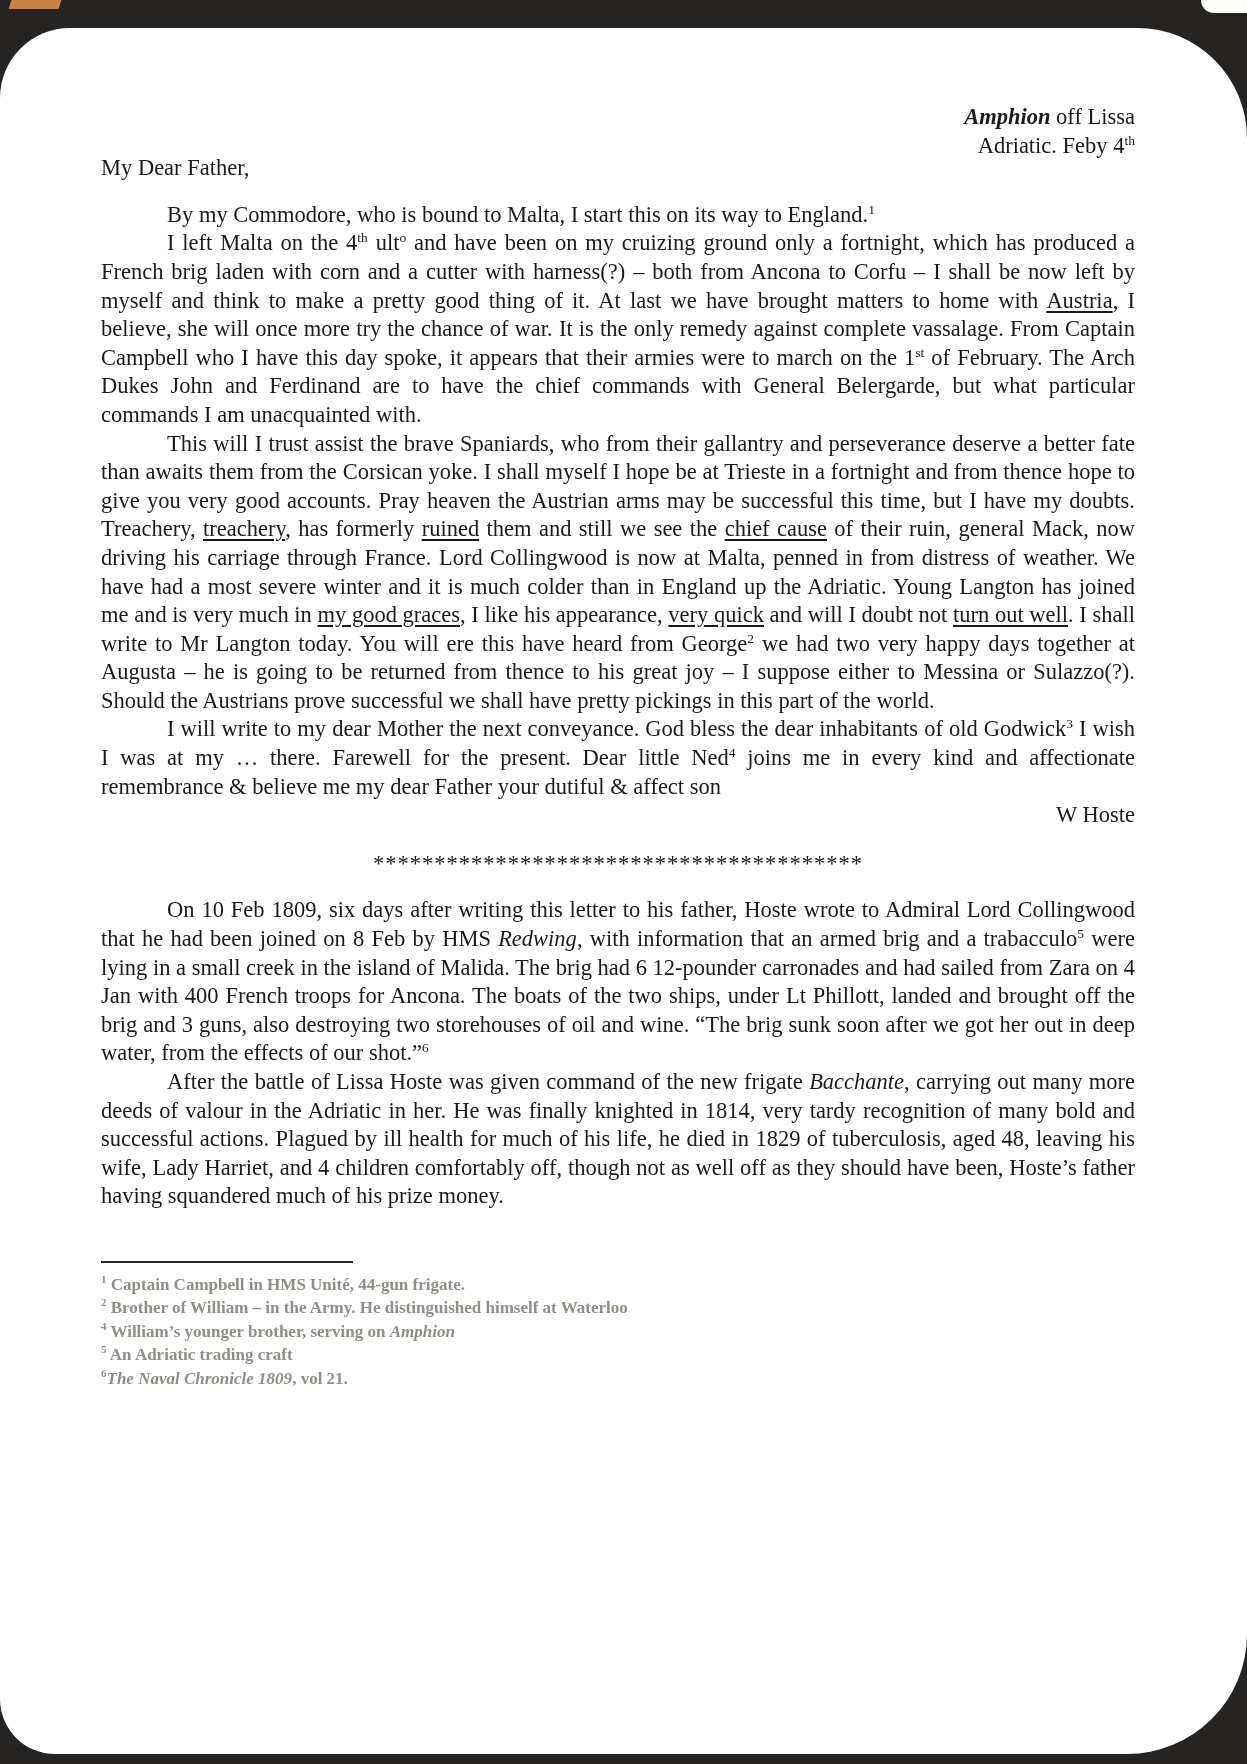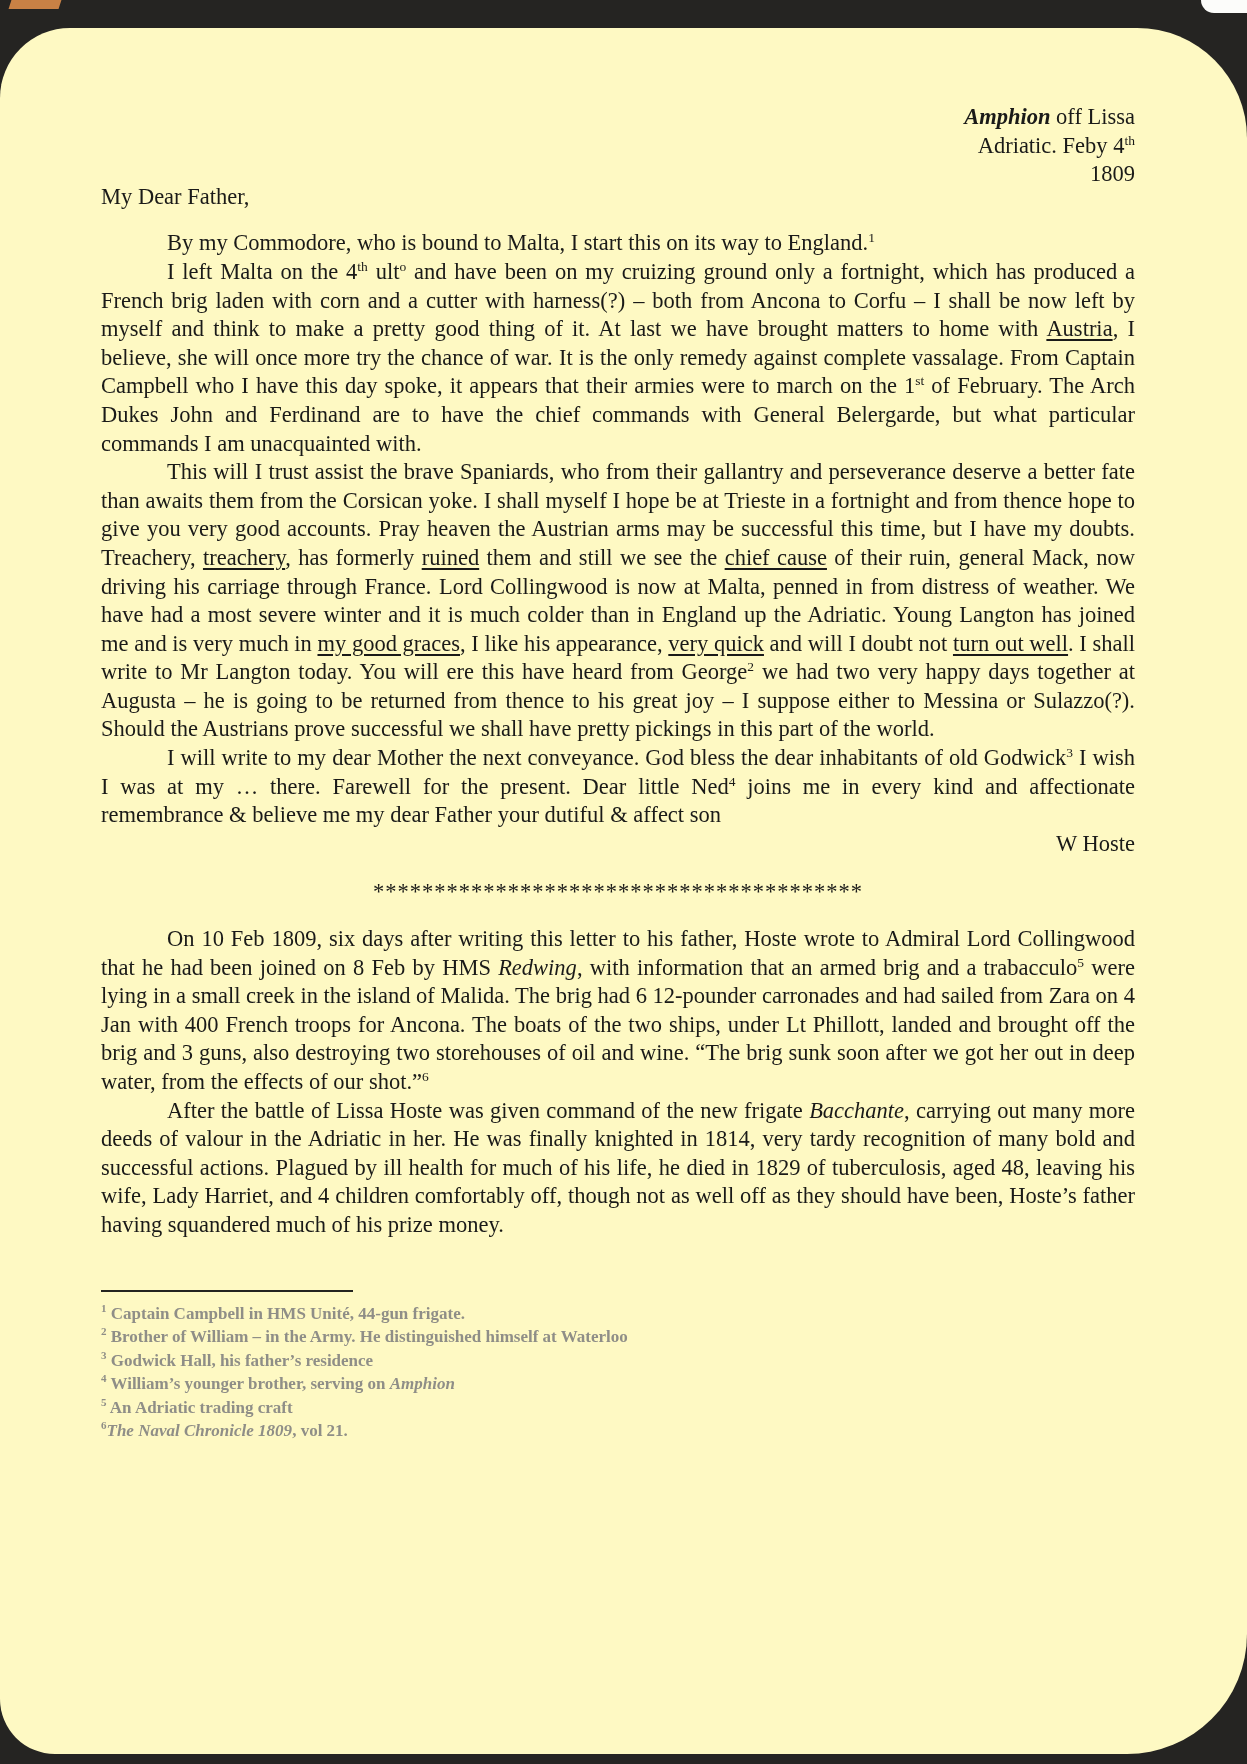--- a/index.html
+++ b/index.html
@@ -16,21 +16,21 @@
     background:#c98145;
     transform:skewX(-18deg);
   }
   .white-notch-tr{
     position:absolute;top:0;right:0;width:46px;height:13px;
     background:#fcfcfa;border-radius:0 0 0 26px;
   }
   
   .page{
     position:absolute;left:0;right:0;top:28px;bottom:10px;
-    background:#fef9c3;
+    background:#ffffff;
     border-radius:70px 110px 120px 55px;
   }
   .content{
     position:absolute;top:0;left:0;right:0;
     padding:75px 112px 0 101px;
     color:#1a1a18;
     font-size:22.5px;
     line-height:28.6px;
   }
   .letter-header{text-align:right;}
@@ -74,21 +74,20 @@
 
 <div class="orange-sliver"></div>
 <div class="white-notch-tr"></div>
 
 <div class="page">
   <div class="content">
 
     <div class="letter-header">
       <div><span class="bi">Amphion</span><span> off Lissa</span></div>
       <div><span>Adriatic. Feby 4</span><sup>th</sup></div>
-      <div>1809</div>
     </div>
 
     <div class="salutation">My Dear Father,</div>
 
     <div class="letter-body">
       <p class="para"><span>By my Commodore, who is bound to Malta, I start this on its way to England.</span><sup>1</sup></p>
       <p class="para"><span>I left Malta on the 4</span><sup>th</sup><span> ult</span><sup>o</sup><span> and have been on my cruizing ground only a fortnight, which has produced a French brig laden with corn and a cutter with harness(?) – both from Ancona to Corfu – I shall be now left by myself and think to make a pretty good thing of it. At last we have brought matters to home with </span><span class="u">Austria</span><span>, I believe, she will once more try the chance of war. It is the only remedy against complete vassalage. From Captain Campbell who I have this day spoke, it appears that their armies were to march on the 1</span><sup>st</sup><span> of February. The Arch Dukes John and Ferdinand are to have the chief commands with General Belergarde, but what particular commands I am unacquainted with.</span></p>
       <p class="para"><span>This will I trust assist the brave Spaniards, who from their gallantry and perseverance deserve a better fate than awaits them from the Corsican yoke. I shall myself I hope be at Trieste in a fortnight and from thence hope to give you very good accounts. Pray heaven the Austrian arms may be successful this time, but I have my doubts. Treachery, </span><span class="u">treachery</span><span>, has formerly </span><span class="u">ruined</span><span> them and still we see the </span><span class="u">chief cause</span><span> of their ruin, general Mack, now driving his carriage through France. Lord Collingwood is now at Malta, penned in from distress of weather. We have had a most severe winter and it is much colder than in England up the Adriatic. Young Langton has joined me and is very much in </span><span class="u">my good graces</span><span>, I like his appearance, </span><span class="u">very quick</span><span> and will I doubt not </span><span class="u">turn out well</span><span>. I shall write to Mr Langton today. You will ere this have heard from George</span><sup>2</sup><span> we had two very happy days together at Augusta – he is going to be returned from thence to his great joy – I suppose either to Messina or Sulazzo(?). Should the Austrians prove successful we shall have pretty pickings in this part of the world.</span></p>
       <p class="para"><span>I will write to my dear Mother the next conveyance. God bless the dear inhabitants of old Godwick</span><sup>3</sup><span> I wish I was at my … there. Farewell for the present. Dear little Ned</span><sup>4</sup><span> joins me in every kind and affectionate remembrance &amp; believe me my dear Father your dutiful &amp; affect son</span></p>
       <div class="signature">W Hoste</div>
@@ -98,20 +97,19 @@
 
     <div class="commentary">
       <p class="para"><span>On 10 Feb 1809, six days after writing this letter to his father, Hoste wrote to Admiral Lord Collingwood that he had been joined on 8 Feb by HMS </span><span class="i">Redwing</span><span>, with information that an armed brig and a trabacculo</span><sup>5</sup><span> were lying in a small creek in the island of Malida. The brig had 6 12-pounder carronades and had sailed from Zara on 4 Jan with 400 French troops for Ancona. The boats of the two ships, under Lt Phillott, landed and brought off the brig and 3 guns, also destroying two storehouses of oil and wine. “The brig sunk soon after we got her out in deep water, from the effects of our shot.”</span><sup>6</sup></p>
       <p class="para"><span>After the battle of Lissa Hoste was given command of the new frigate </span><span class="i">Bacchante</span><span>, carrying out many more deeds of valour in the Adriatic in her. He was finally knighted in 1814, very tardy recognition of many bold and successful actions. Plagued by ill health for much of his life, he died in 1829 of tuberculosis, aged 48, leaving his wife, Lady Harriet, and 4 children comfortably off, though not as well off as they should have been, Hoste’s father having squandered much of his prize money.</span></p>
     </div>
 
     <div class="footnote-block">
       <div class="footnote-rule"></div>
       <div class="footnote"><sup>1</sup><span><span> Captain Campbell in HMS Unité, 44-gun frigate.</span></span></div>
       <div class="footnote"><sup>2</sup><span><span> Brother of William – in the Army. He distinguished himself at Waterloo</span></span></div>
-      <div class="footnote"><sup>3</sup><span><span> Godwick Hall, his father’s residence</span></span></div>
       <div class="footnote"><sup>4</sup><span><span> William’s younger brother, serving on </span><span class="i">Amphion</span></span></div>
       <div class="footnote"><sup>5</sup><span><span> An Adriatic trading craft</span></span></div>
       <div class="footnote"><sup>6</sup><span><span class="i">The Naval Chronicle 1809</span><span>, vol 21.</span></span></div>
     </div>
 
   </div>
 </div>
 
 </body></html>

